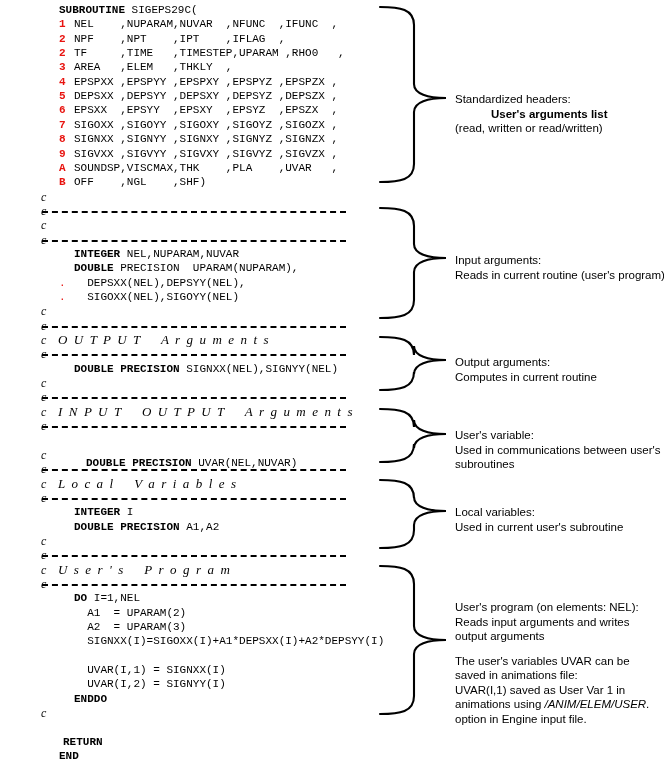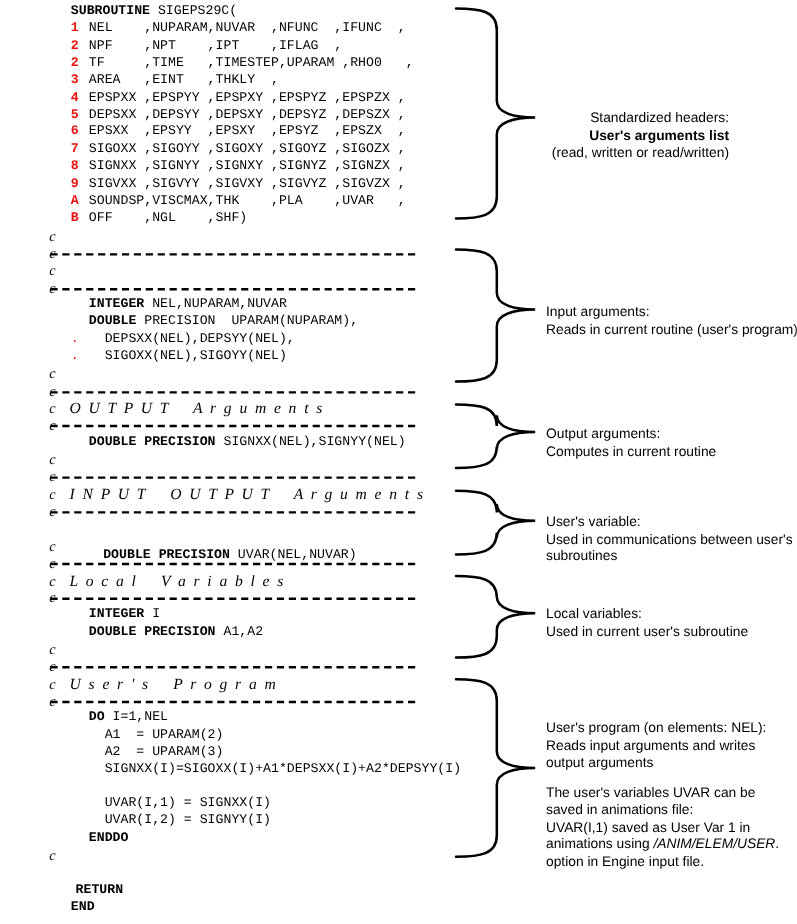--- a/index.html
+++ b/index.html
@@ -120,21 +120,21 @@
   .annot .gap { display: block; height: 10px; }
 </style>
 </head>
 <body>
 
 <div id="code-listing">
     <div class="code-line" style="top: 3px;"><span class="ctext indent0"><span class="kw">SUBROUTINE</span> SIGEPS29C(</span></div>
     <div class="code-line" style="top: 17.35px;"><span class="lineno">1</span><span class="ctext">NEL    ,NUPARAM,NUVAR  ,NFUNC  ,IFUNC  ,</span></div>
     <div class="code-line" style="top: 31.7px;"><span class="lineno">2</span><span class="ctext">NPF    ,NPT    ,IPT    ,IFLAG  ,</span></div>
     <div class="code-line" style="top: 46.05px;"><span class="lineno">2</span><span class="ctext">TF     ,TIME   ,TIMESTEP,UPARAM ,RHO0   ,</span></div>
-    <div class="code-line" style="top: 60.4px;"><span class="lineno">3</span><span class="ctext">AREA   ,EINT   ,THKLY  ,</span></div>
+    <div class="code-line" style="top: 60.4px;"><span class="lineno">3</span><span class="ctext">AREA   ,ELEM   ,THKLY  ,</span></div>
     <div class="code-line" style="top: 74.75px;"><span class="lineno">4</span><span class="ctext">EPSPXX ,EPSPYY ,EPSPXY ,EPSPYZ ,EPSPZX ,</span></div>
     <div class="code-line" style="top: 89.1px;"><span class="lineno">5</span><span class="ctext">DEPSXX ,DEPSYY ,DEPSXY ,DEPSYZ ,DEPSZX ,</span></div>
     <div class="code-line" style="top: 103.45px;"><span class="lineno">6</span><span class="ctext">EPSXX  ,EPSYY  ,EPSXY  ,EPSYZ  ,EPSZX  ,</span></div>
     <div class="code-line" style="top: 117.8px;"><span class="lineno">7</span><span class="ctext">SIGOXX ,SIGOYY ,SIGOXY ,SIGOYZ ,SIGOZX ,</span></div>
     <div class="code-line" style="top: 132.15px;"><span class="lineno">8</span><span class="ctext">SIGNXX ,SIGNYY ,SIGNXY ,SIGNYZ ,SIGNZX ,</span></div>
     <div class="code-line" style="top: 146.5px;"><span class="lineno">9</span><span class="ctext">SIGVXX ,SIGVYY ,SIGVXY ,SIGVYZ ,SIGVZX ,</span></div>
     <div class="code-line" style="top: 160.85px;"><span class="lineno">A</span><span class="ctext">SOUNDSP,VISCMAX,THK    ,PLA    ,UVAR   ,</span></div>
     <div class="code-line" style="top: 175.2px;"><span class="lineno">B</span><span class="ctext">OFF    ,NGL    ,SHF)</span></div>
     <div class="code-line" style="top: 189.55px;"><span class="cmark">c</span></div>
     <div class="code-line" style="top: 203.9px;"><span class="cmark">c</span><div class="dashrule"></div></div>
@@ -252,21 +252,21 @@
       C 36 72, 50 76, 68 76
       C 50 76, 36 80, 36 90
       L 36 132
       C 36 148, 22 150, 2 150
       " fill="none" stroke="#000000" stroke-width="2.1" stroke-linecap="round"></path>
   </svg>
     </div>
   </div>
 
 <div id="annotations-layer">
-    <div class="annot" style="top: 92px; text-align: right;">
+    <div class="annot" style="top: 92px;">
       <span class="ln">Standardized headers:</span>
       <span class="ln b">User's arguments list</span>
       <span class="ln">(read, written or read/written)</span>
     </div>
     <div class="annot" style="top: 253px;">
       <span class="ln">Input arguments:</span>
       <span class="ln">Reads in current routine (user's program)</span>
     </div>
     <div class="annot" style="top: 355px;">
       <span class="ln">Output arguments:</span>

